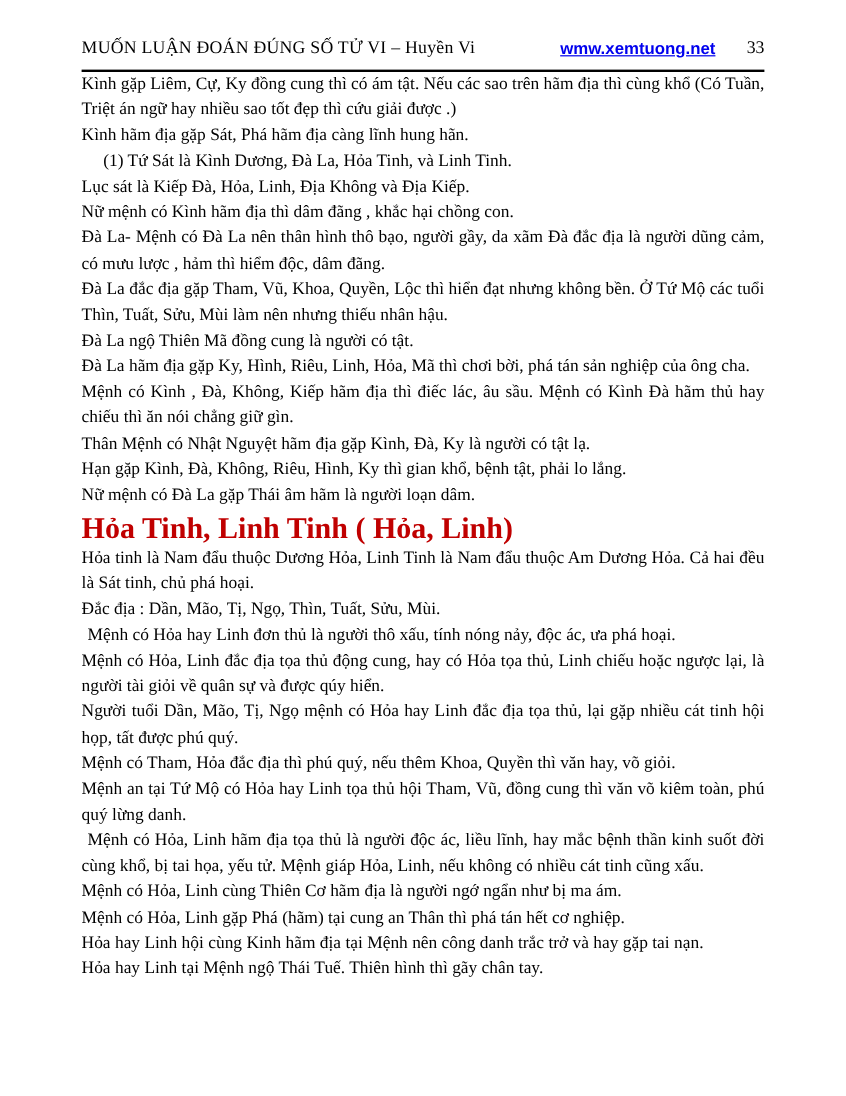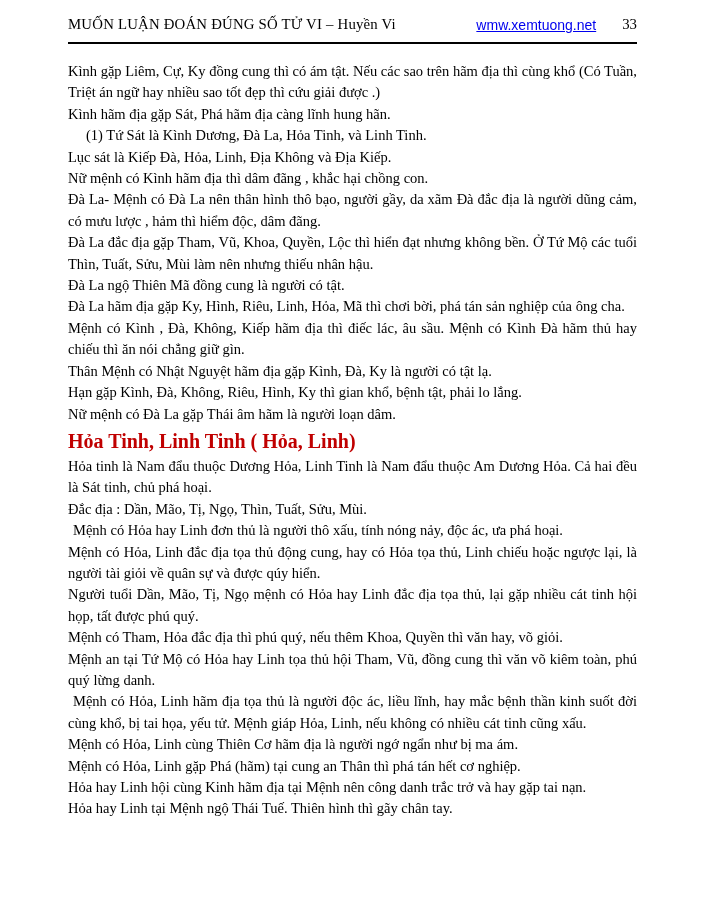--- a/index.html
+++ b/index.html
@@ -9,52 +9,53 @@
     height: 913px;
     background: #ffffff;
     box-sizing: border-box;
     padding: 16px 68px 0 68px;
     font-family: "Liberation Serif", serif;
     color: #000000;
     overflow: hidden;
   }
   .page-header {
     display: flex;
-    align-items: center;
+    align-items: flex-start;
     font-size: 14.8px;
     white-space: nowrap;
+    margin-top: 16px;
   }
   .header-title { letter-spacing: 0.2px; }
   .header-link {
     margin-left: auto;
     font-family: "Liberation Sans", sans-serif;
-    font-weight: normal;
+    font-weight: bold;
     font-size: 14px;
     color: var(--link, #0000ee);
     text-decoration: underline;
     cursor: pointer;
   }
   .page-number { margin-left: 26px; font-size: 14.8px; }
   .header-rule {
     border: none;
     border-top: 2px solid #000000;
     margin: 9px 0 0 0;
   }
-  .page-body { margin-top: 17px; }
+  .page-body { }
   .page-body p {
     margin: 0;
     font-size: 14.5px;
     line-height: 21.4px;
     text-align: justify;
   }
   p.indent-md { text-indent: 18px; }
   p.indent-sm { text-indent: 5px; }
   .section-heading {
     font-family: "Liberation Serif", serif;
-    font-size: 20px;
+    font-size: 25px;
     font-weight: bold;
     color: var(--heading, #c00000);
     margin: 5px 0 3px 0;
     line-height: 23px;
   }
 </style>
 </head>
 <body>
 
 <div class="page">

